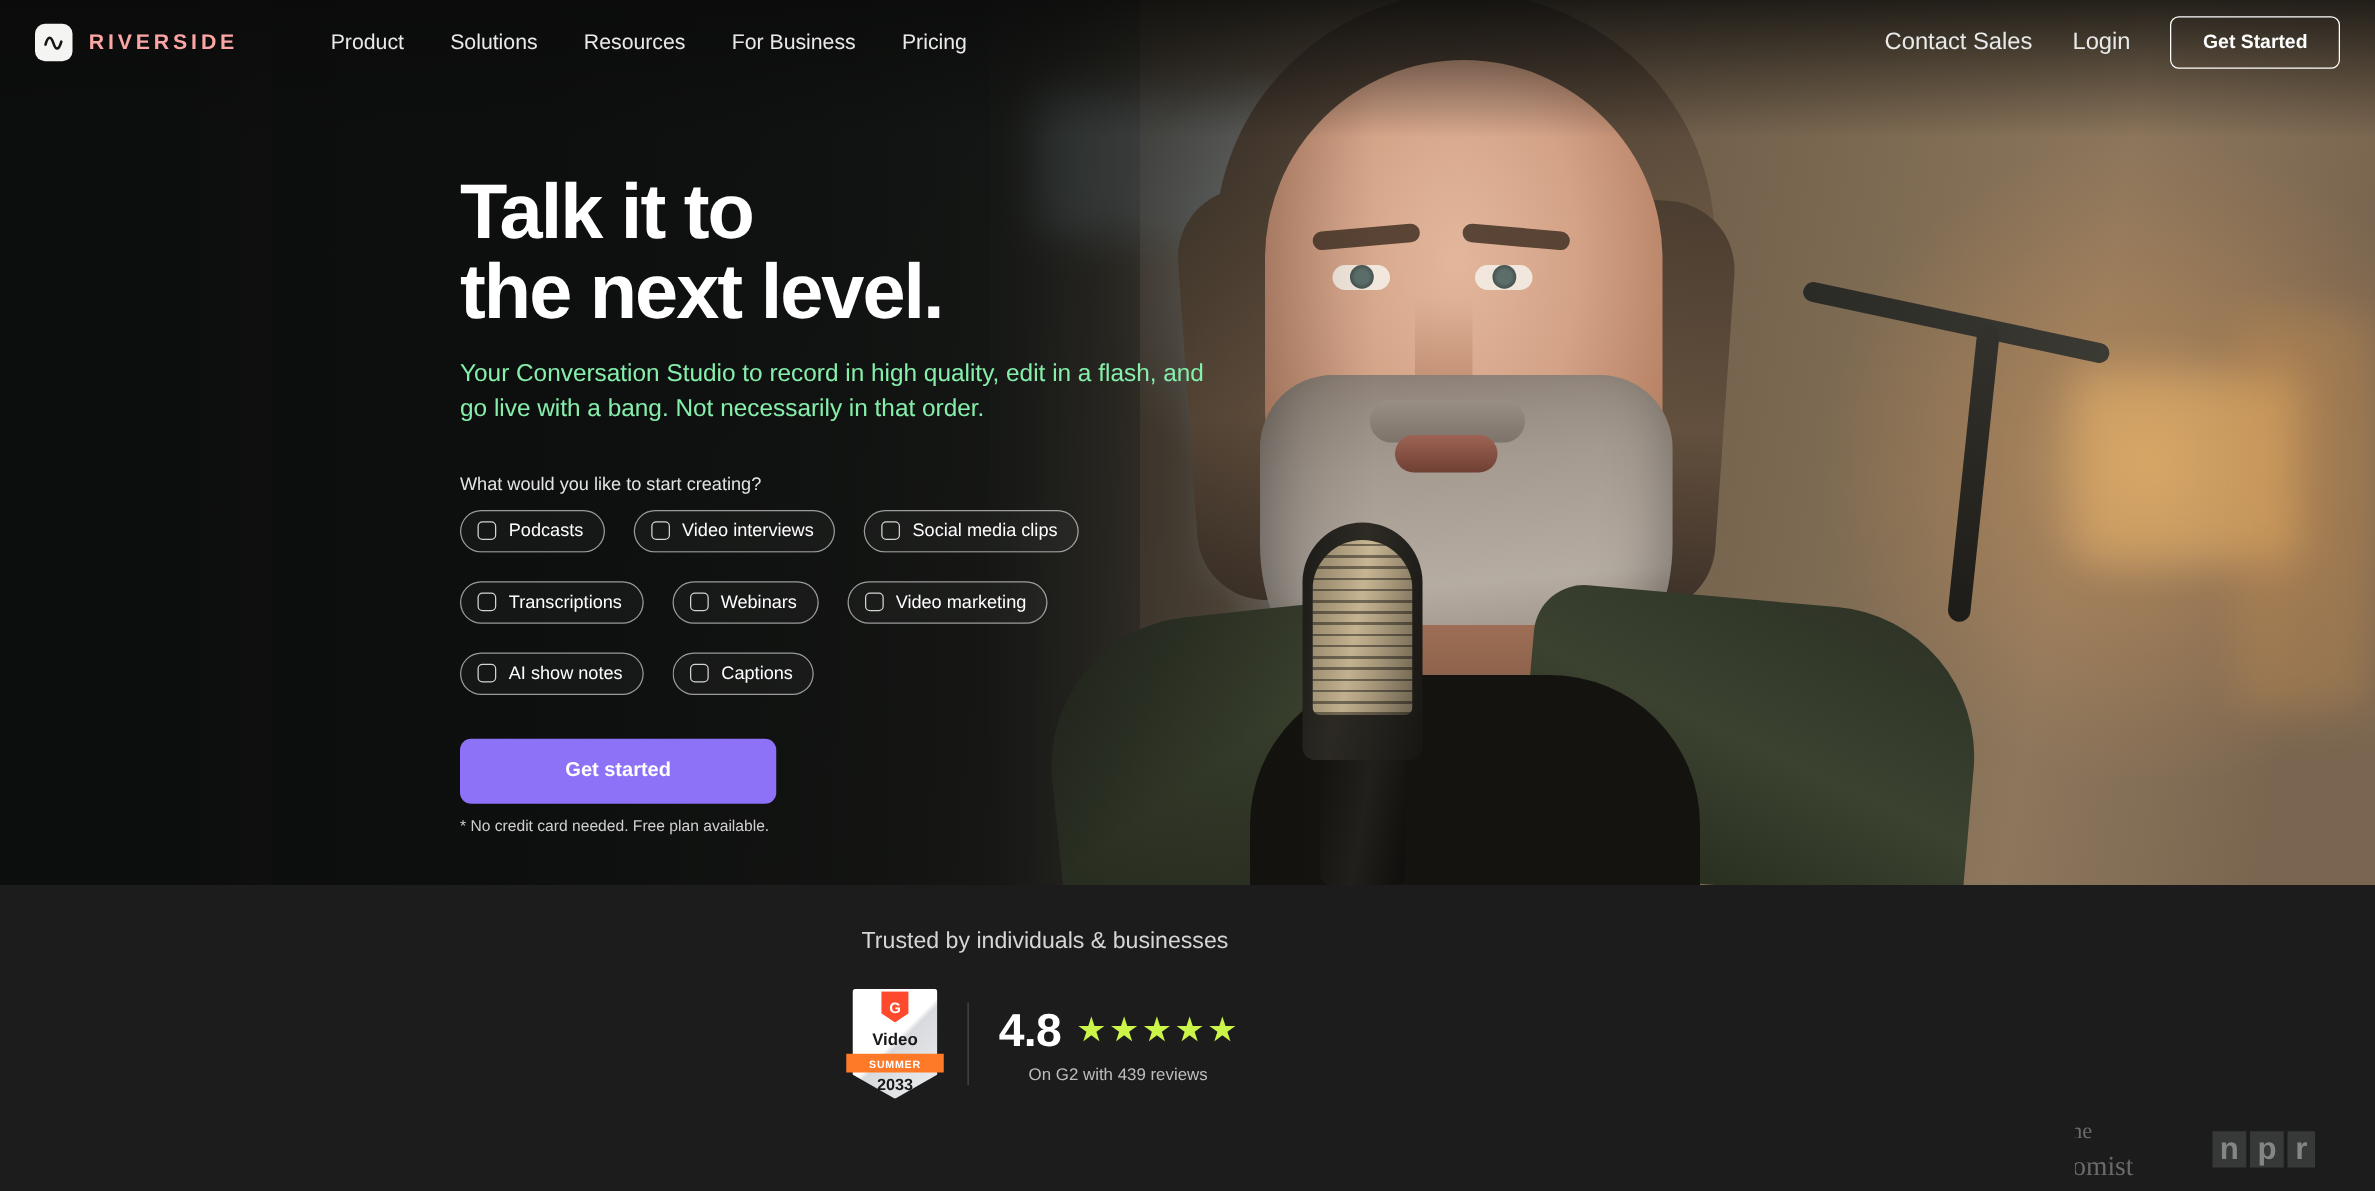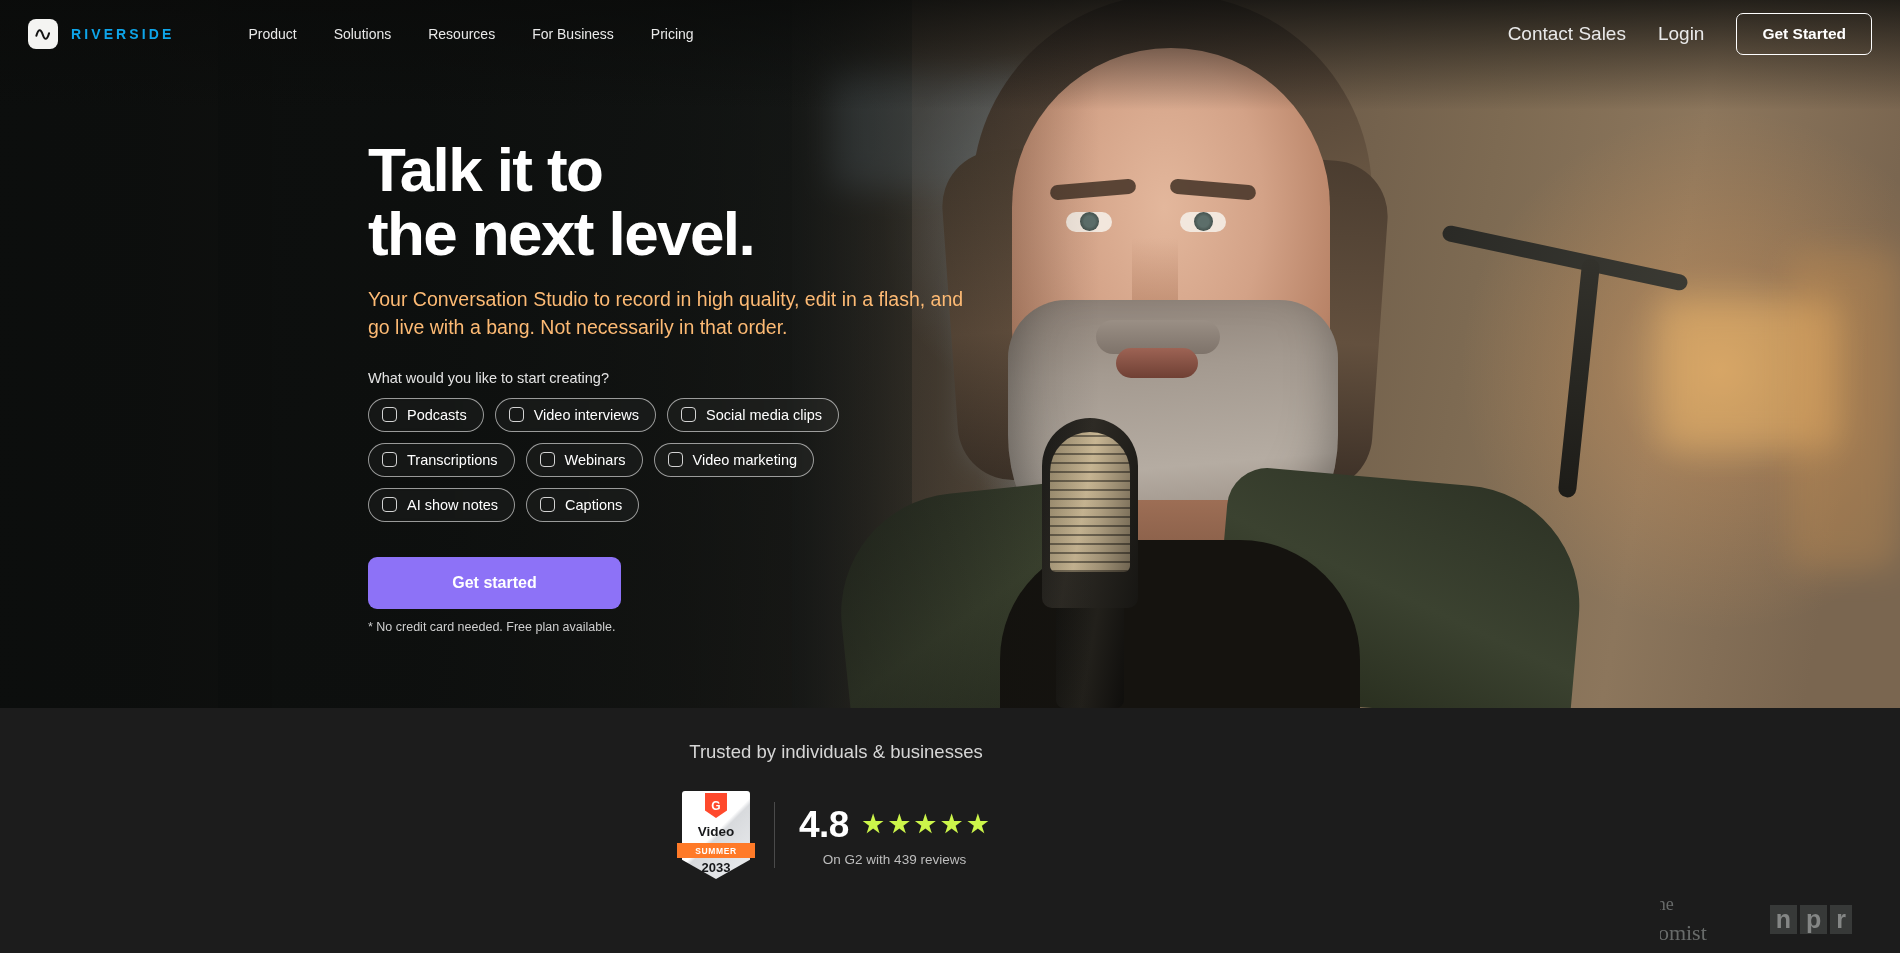--- a/index.html
+++ b/index.html
@@ -170,47 +170,47 @@
     position:absolute; left:0; top:0; width:1900px; height:68px;
     display:flex; align-items:center; z-index:40;
     padding:0 28px;
   }
   .brand { display:flex; align-items:center; gap:13px; margin-right:74px; }
   .brand-mark {
     width:30px; height:30px; border-radius:8px; background:#f4f4f2;
     display:flex; align-items:center; justify-content:center;
   }
   .brand-name {
-    color:#0ea5e9; font-size:14px; font-weight:700; letter-spacing:3.1px;
+    color:#fca5a5; font-size:17px; font-weight:700; letter-spacing:3.1px;
   }
   .nav-links { display:flex; align-items:center; gap:37px; }
   .nav-link {
-    color:#e9e9e9; font-size:14px; font-weight:400; cursor:pointer; white-space:nowrap;
+    color:#e9e9e9; font-size:17px; font-weight:400; cursor:pointer; white-space:nowrap;
   }
   .nav-right { margin-left:auto; display:flex; align-items:center; gap:32px; }
   .nav-right .nav-link { font-size:19px; }
   .btn-outline {
     border:1.6px solid #fff; border-radius:7px;
     padding:11px 25px; color:#fff; font-size:15.5px; font-weight:700;
     background:transparent; cursor:pointer; white-space:nowrap;
   }
 
   
   .hero-copy { position:absolute; left:368px; top:138px; width:640px; z-index:30; }
   .headline {
     color:#fff; font-size:62px; line-height:1.035; font-weight:700;
     letter-spacing:-1.6px; margin-bottom:20px;
   }
   .headline .l2 { display:block; }
   .subhead {
-    color:#fdba74; font-size:19.5px; line-height:1.42; font-weight:400;
-    max-width:610px; margin-bottom:28px;
+    color:#86efac; font-size:19.5px; line-height:1.42; font-weight:400;
+    max-width:610px; margin-bottom:38px;
   }
   .prompt { color:#e4e4e4; font-size:14.5px; margin-bottom:12px; }
-  .chips { display:flex; flex-wrap:wrap; gap:11px; max-width:585px; }
+  .chips { display:flex; flex-wrap:wrap; gap:23px; max-width:585px; }
   .chip {
     display:flex; align-items:center; gap:10px;
     border:1px solid rgba(235,235,235,.62); border-radius:22px;
     padding:8px 16px 8px 13px;
     color:#fff; font-size:14.5px; background:rgba(255,255,255,.035);
     cursor:pointer; white-space:nowrap; backdrop-filter:blur(2px);
   }
   .chip-box {
     width:15px; height:15px; border:1.4px solid rgba(245,245,245,.85);
     border-radius:4px; flex:none;

